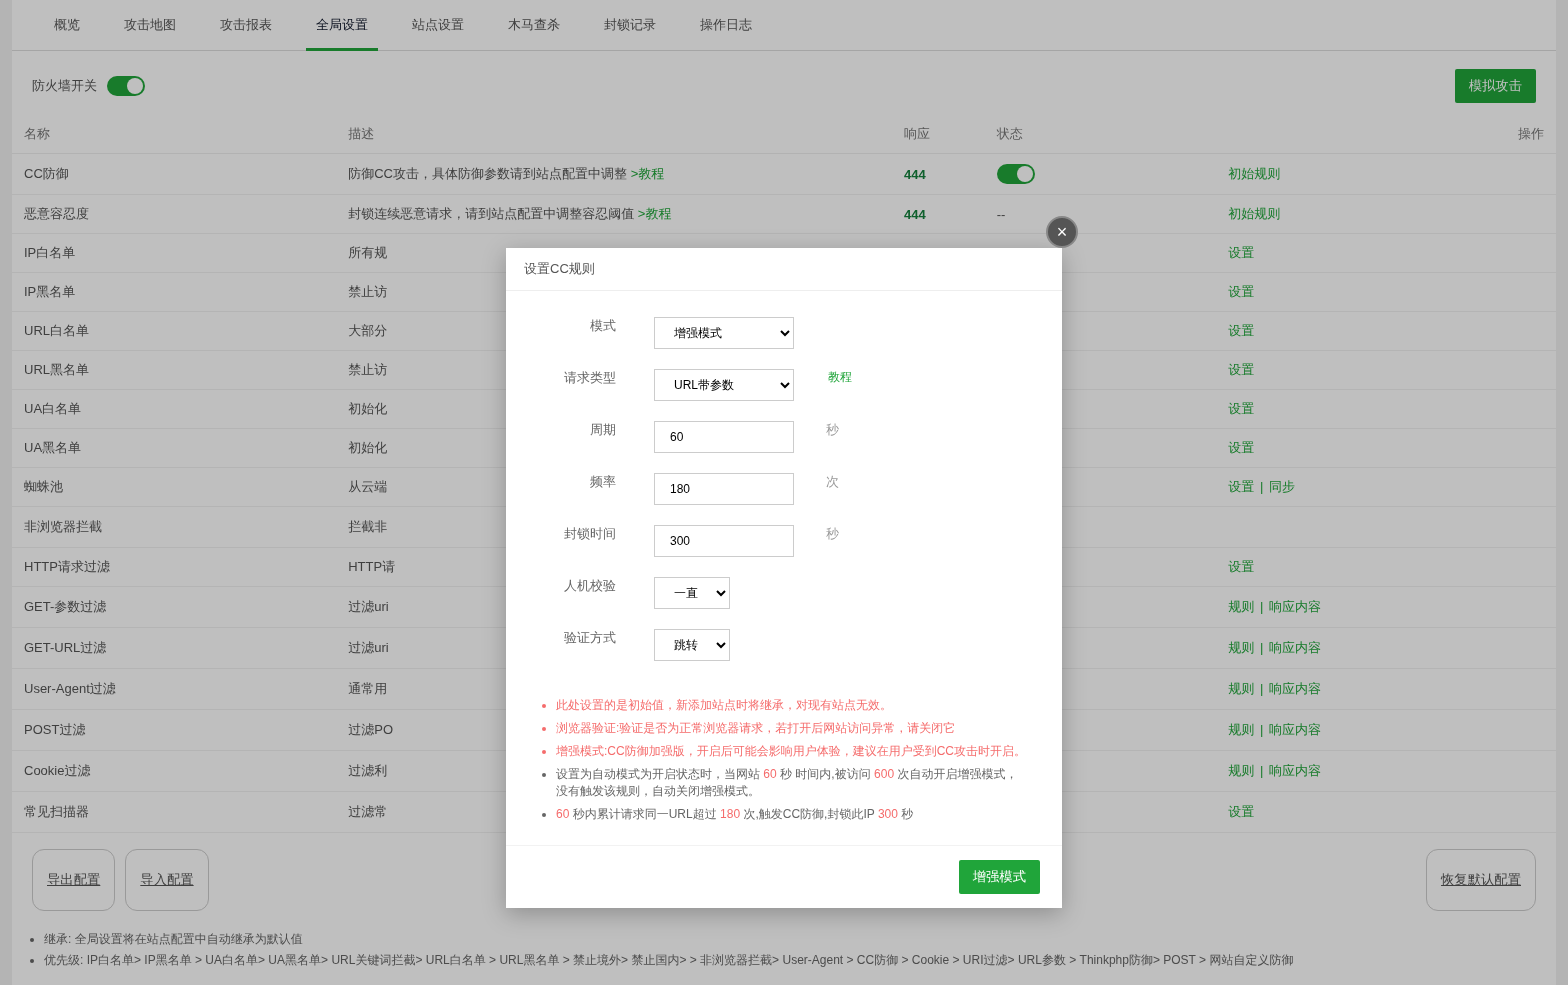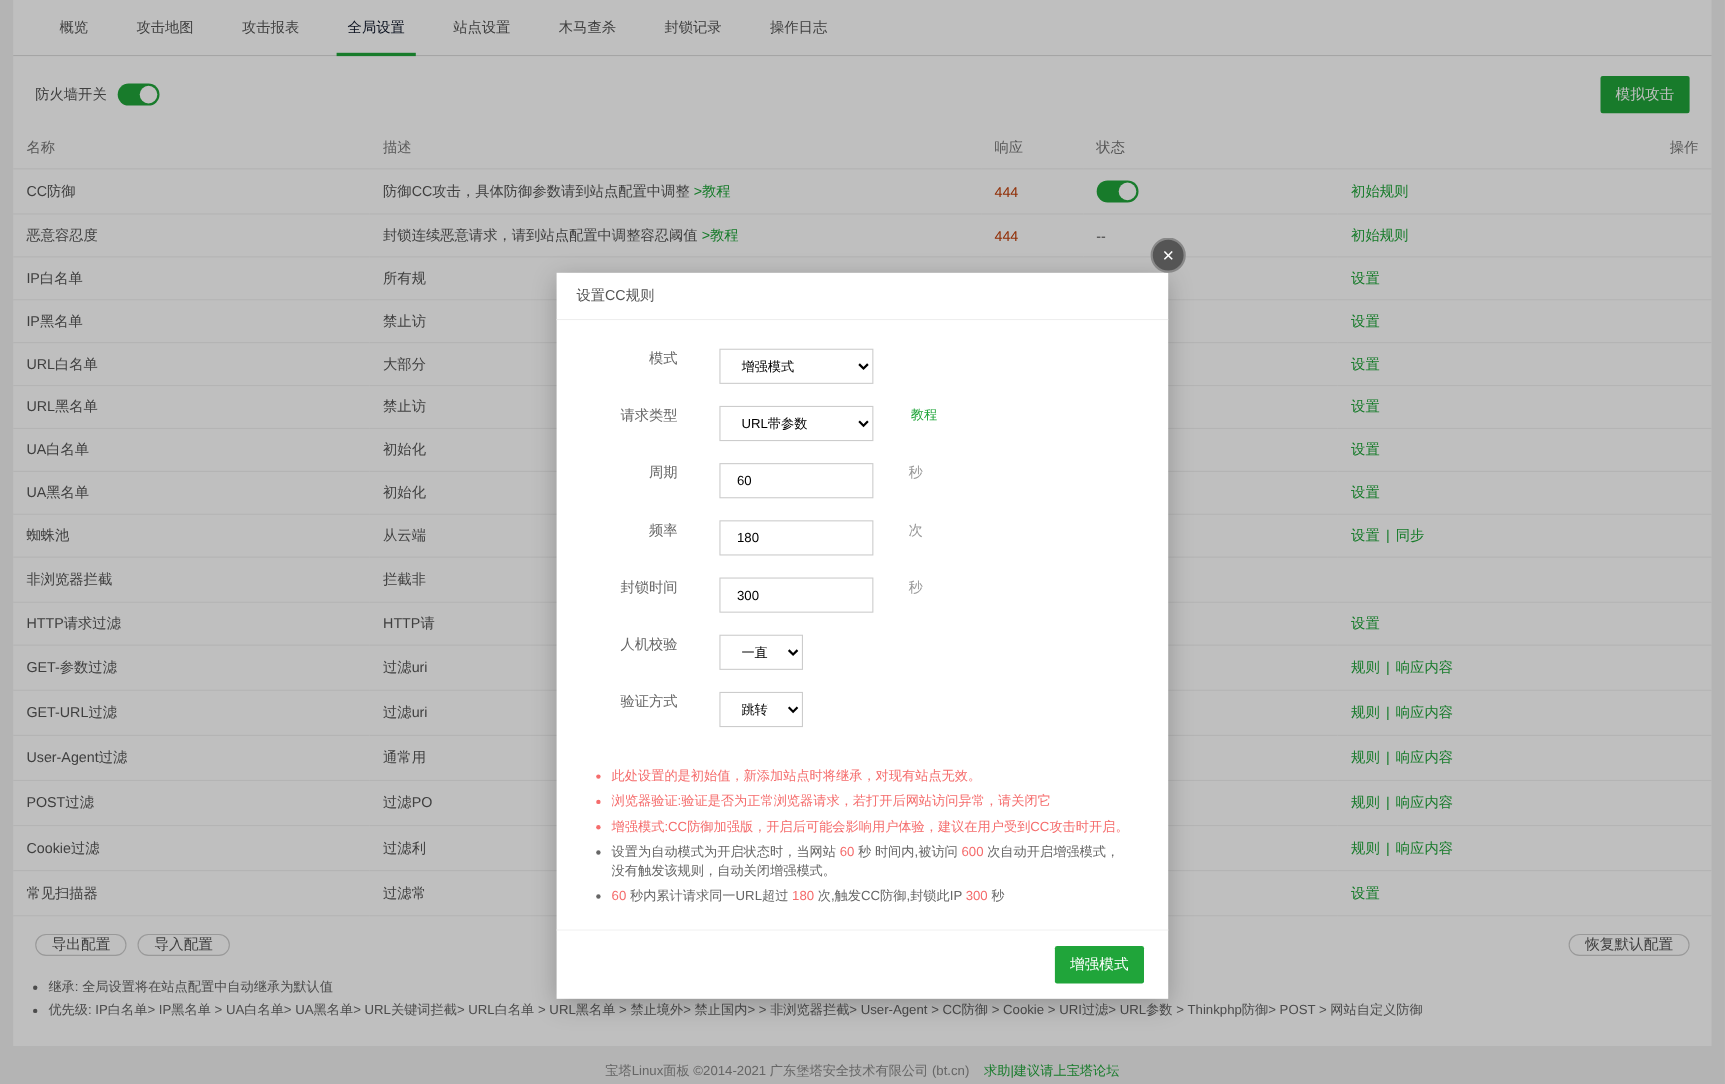--- a/index.html
+++ b/index.html
@@ -12,27 +12,27 @@
     .tab { padding: 16px 22px; cursor: pointer; color: #555; position: relative; }
     .tab.active { color: #0f172a; }
     .tab.active::after { content: ""; position: absolute; left: 12px; right: 12px; bottom: -1px; height: 3px; background: #20a53a; }
     
     
     .toolbar { display: flex; justify-content: space-between; align-items: center; padding: 18px 20px 12px; }
     .switch-label { display: flex; align-items: center; gap: 10px; }
     .switch { width: 38px; height: 20px; border-radius: 10px; background: #20a53a; position: relative; cursor: pointer; }
     .switch::after { content: ""; position: absolute; width: 16px; height: 16px; background: #fff; border-radius: 50%; top: 2px; right: 2px; }
     .btn-green { background: #20a53a; color: #fff; border: none; padding: 8px 14px; border-radius: 2px; cursor: pointer; }
-    .btn-plain { background: #fff; border: 1px solid #ccc; padding: 0 14px; border-radius: 12px; cursor: pointer; color: #555; }
+    .btn-plain { background: #fff; border: 1px solid #ccc; padding: 21px 14px; border-radius: 12px; cursor: pointer; color: #555; text-decoration: underline; }
     
     
     table { width: 100%; border-collapse: collapse; }
     th { text-align: left; padding: 10px 12px; font-weight: normal; border-bottom: 1px solid #eee; color: #777; }
     td { padding: 10px 12px; border-bottom: 1px solid #f0f0f0; }
-    td.resp { color: #c2410c; font-weight: 400; }
+    td.resp { color: #15803d; font-weight: 700; }
     td.actions { text-align: left; }
     td.actions span, a.tutorial { color: #20a53a; cursor: pointer; }
     .sep { color: #999; margin: 0 2px; }
     .status-cell { }
     
     .under-actions { padding: 16px 20px; display: flex; justify-content: space-between; align-items: flex-start; gap: 20px; }
     .under-actions .left { display: flex; gap: 10px; }
     .notes { padding: 0 12px 20px 32px; color: #666; font-size: 12px; }
     .notes li { margin: 4px 0; list-style: disc; }
     .footer { text-align: center; padding: 14px; font-size: 12px; color: #888; }

